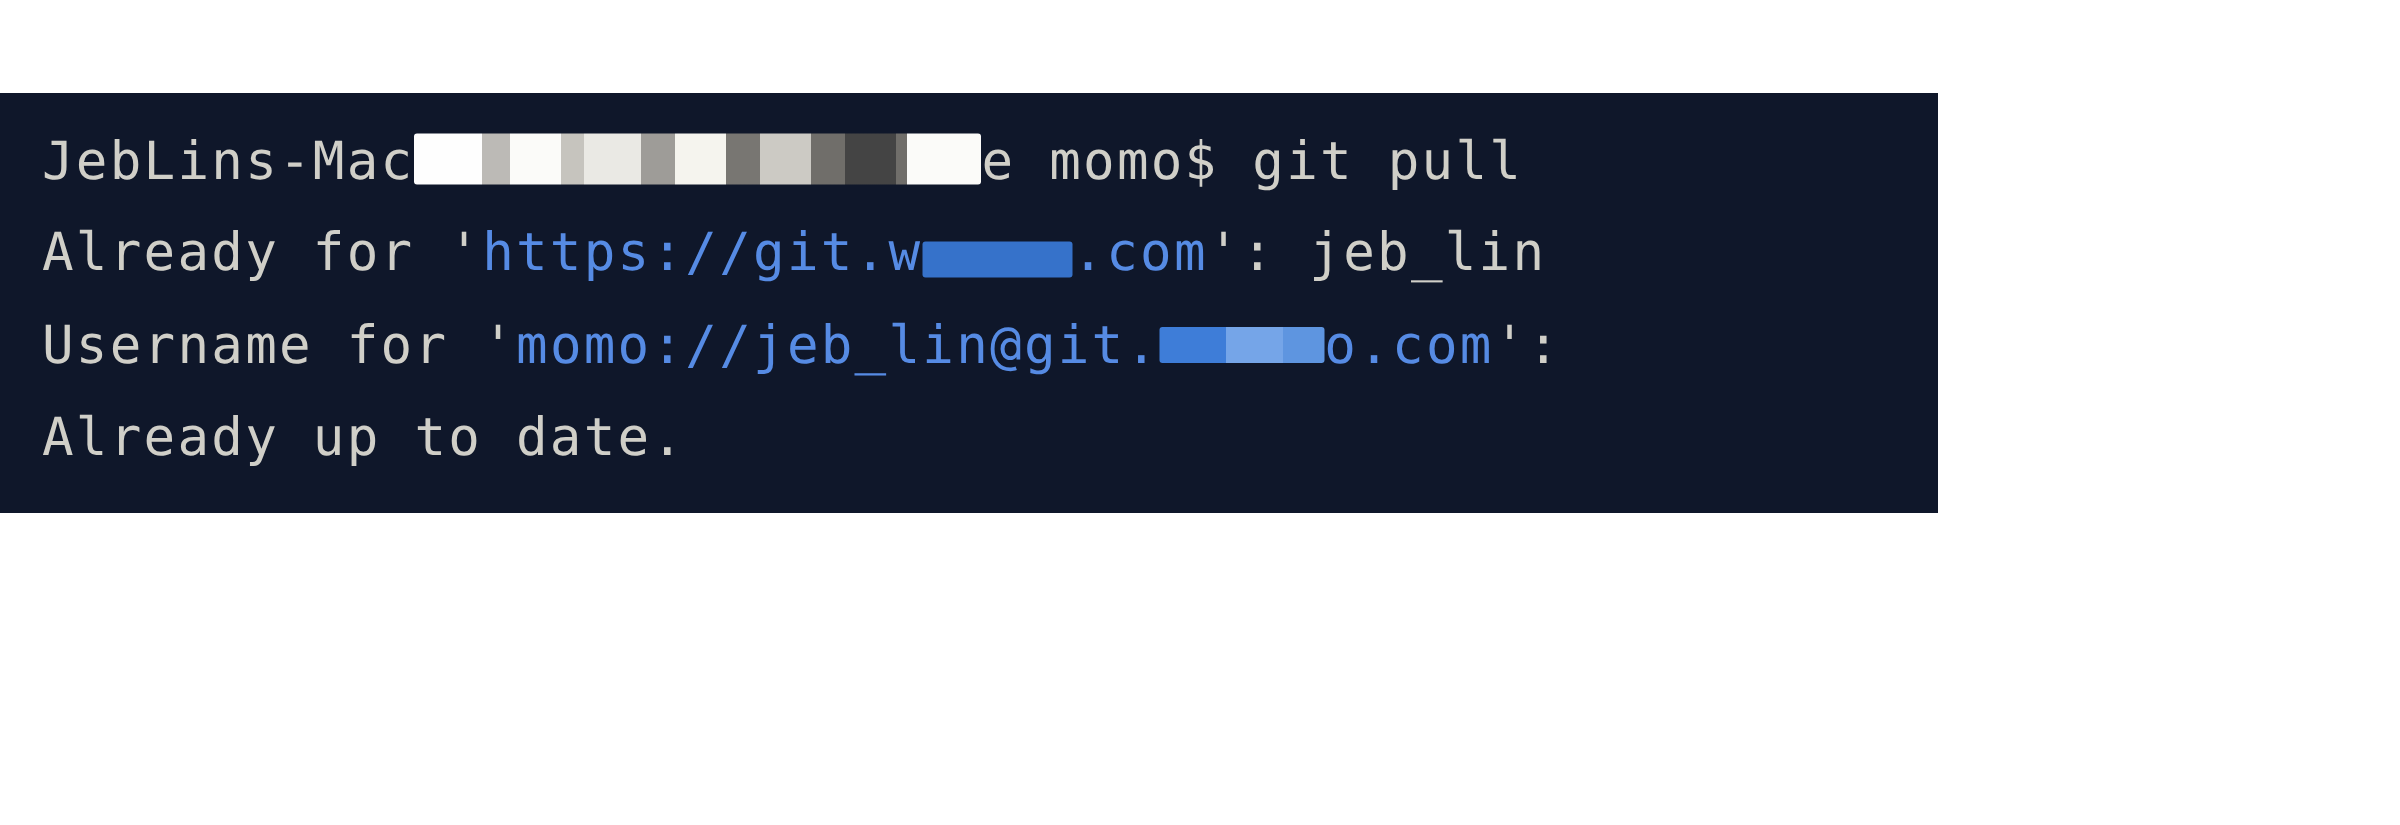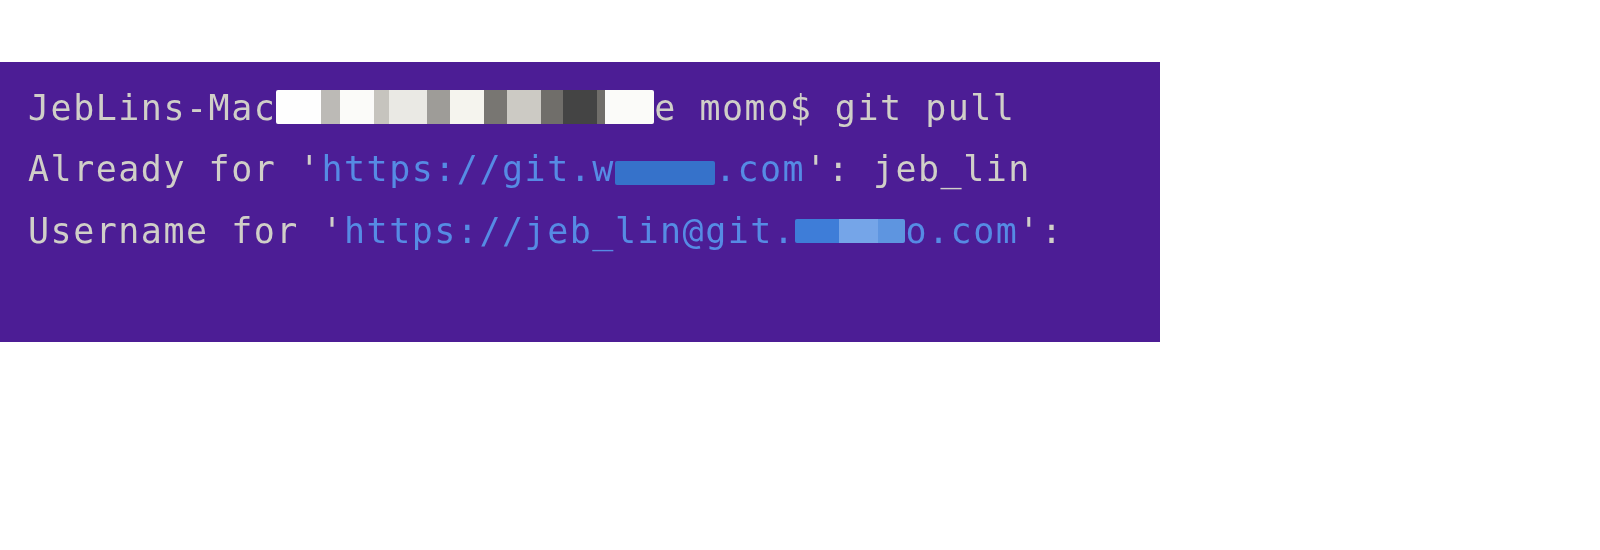--- a/index.html
+++ b/index.html
@@ -10,23 +10,23 @@
     body {
       width: 1600px;
       height: 550px;
       background: #ffffff;
       font-family: "Menlo", "Monaco", "Consolas", monospace;
       overflow: hidden;
     }
     .terminal {
       margin-top: 62px;
       margin-left: 0;
-      width: 1160px;
+      width: 1292px;
       height: 280px;
-      background: #4c1d95;
+      background: #0f172a;
       padding: 16px 28px;
       font-size: 35px;
       line-height: 1.75;
       letter-spacing: 1.5px;
     }
     .line {
       display: block;
       white-space: nowrap;
       color: #d0cfc8;
     }
@@ -83,17 +83,20 @@
 
   <span class="line">
     <span class="plain">JebLins-Mac</span><span class="redact r1"></span><span class="plain">e momo$ git pull</span>
   </span>
 
   <span class="line">
     <span class="plain">Already for '</span><span class="link"><span>https://git.w</span><span class="redact r2"></span><span>.com</span></span><span class="plain">': jeb_lin</span>
   </span>
 
   <span class="line">
-    <span class="plain">Username for '</span><span class="link"><span>https://jeb_lin@git.</span><span class="redact r3"></span><span>o.com</span></span><span class="plain">':</span>
+    <span class="plain">Username for '</span><span class="link"><span>momo://jeb_lin@git.</span><span class="redact r3"></span><span>o.com</span></span><span class="plain">':</span>
   </span>
 
+  <span class="line">
+    <span class="plain">Already up to date.</span>
+  </span>
 
 </div>
 
 </body></html>

